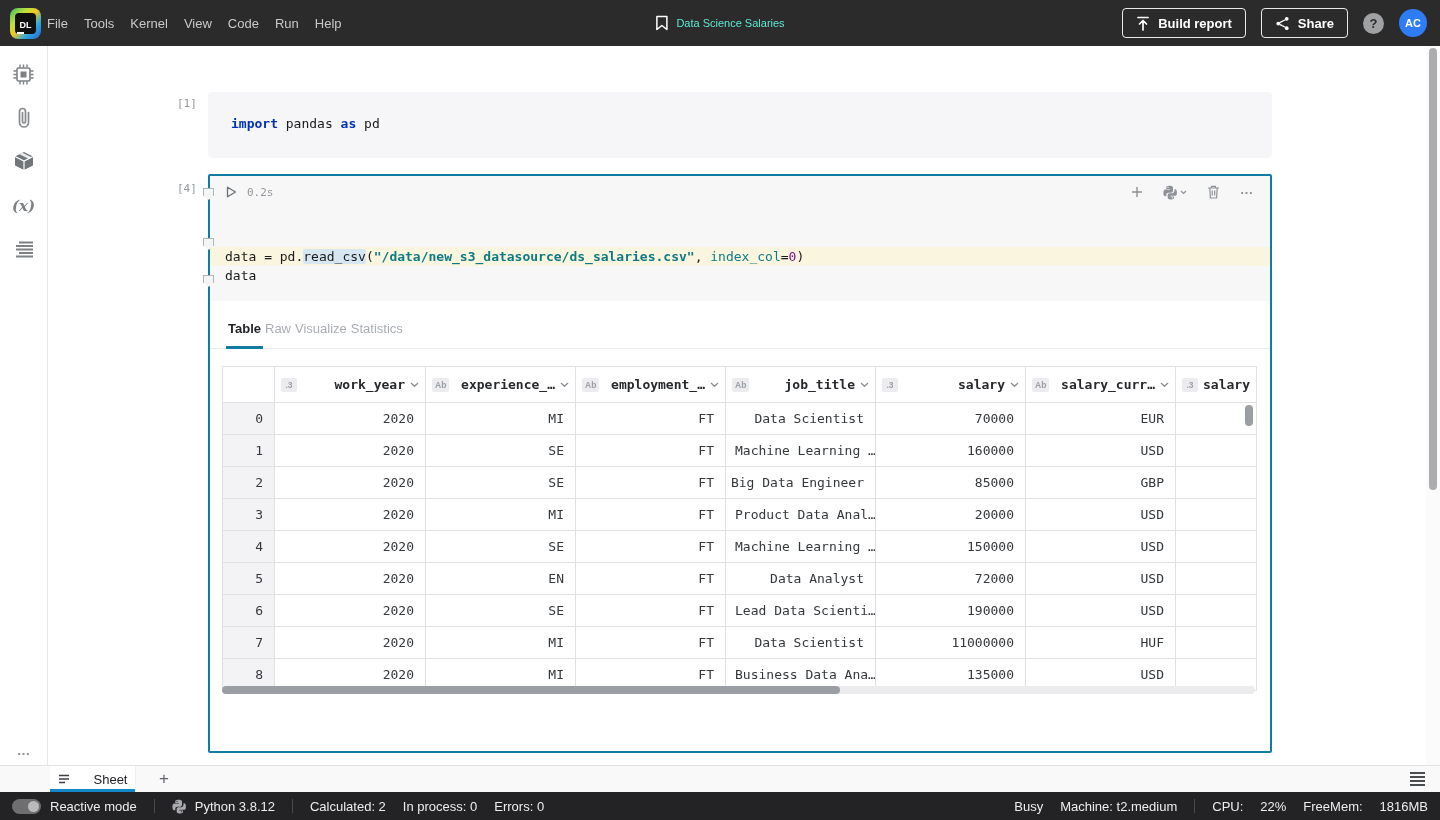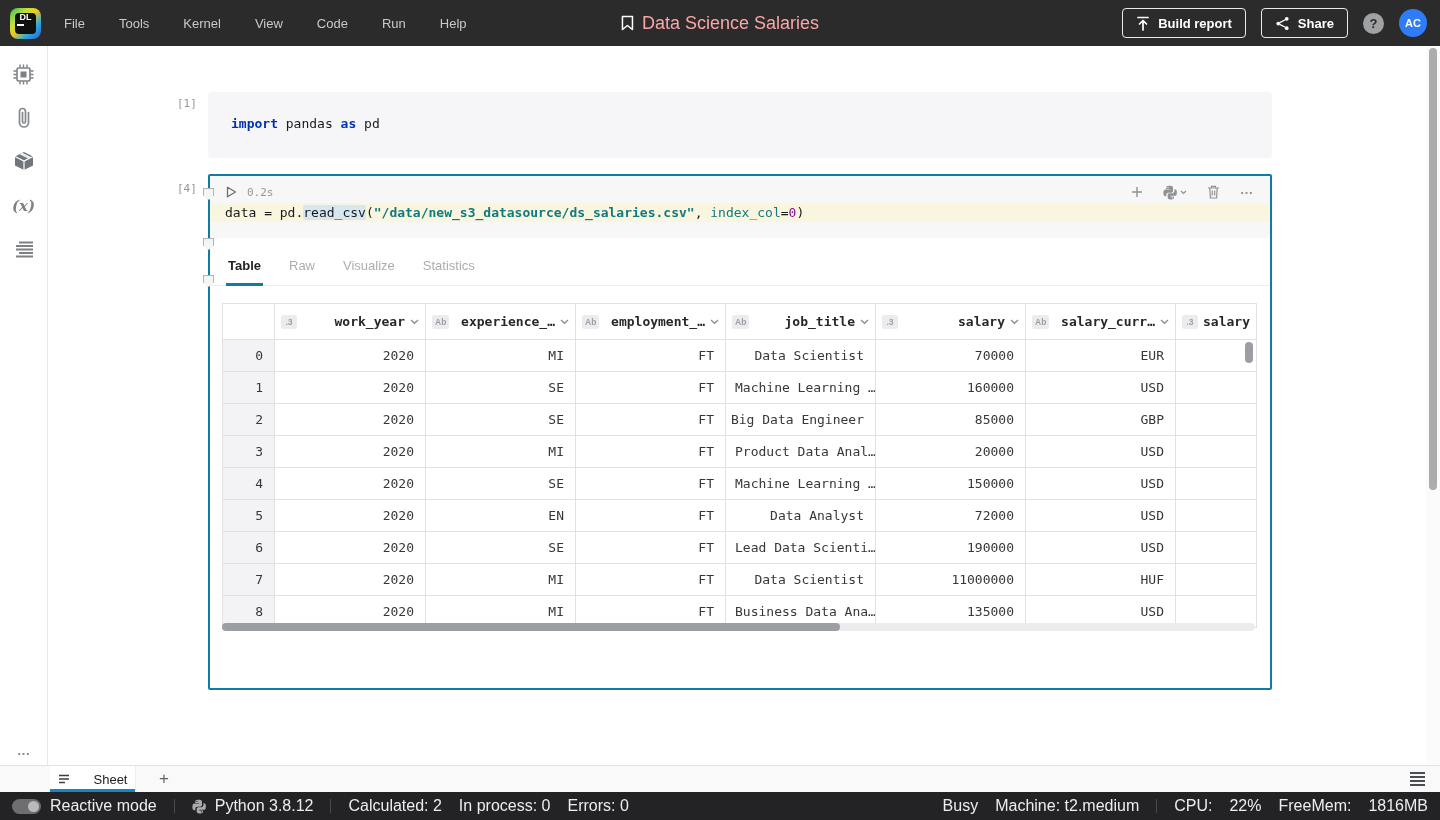--- a/index.html
+++ b/index.html
@@ -6,25 +6,25 @@
   html,body { width:1440px; height:820px; overflow:hidden; background:#fff;
     font-family:"Liberation Sans", sans-serif; }
   #app { width:1440px; height:820px; display:flex; flex-direction:column; }
 
   
   .topbar { height:46px; background:#2B2B2B; display:flex; align-items:center; position:relative; flex:0 0 46px; }
   .logo { margin-left:10px; width:31px; height:31px; border-radius:8px; flex:0 0 31px;
     background:linear-gradient(135deg,#3BBE63 0%,#BFE03A 30%,#F2C71F 48%,#29A8DF 72%,#2F63D8 100%);
     display:flex; align-items:center; justify-content:center; }
   .logo-inner { width:21px; height:21px; background:#101010; border-radius:4px; color:#fff;
-    font-size:9px; font-weight:bold; display:flex; flex-direction:column; align-items:center; justify-content:flex-start; line-height:9px; }
+    font-size:9px; font-weight:bold; display:flex; flex-direction:column; align-items:center; justify-content:flex-end; line-height:9px; }
   .logo-inner .bar { width:7px; height:2px; background:#fff; margin-top:2px; align-self:flex-start; margin-left:2px; }
-  .menus { margin-left:17px; display:flex; gap:22px;text-align:center; }
+  .menus { display:flex; gap:4px;text-align:center; }
   .menu-item { color:#C9C9C9; font-size:13px; padding:4px 6px; cursor:default; }
-  .tb-center { position:absolute; left:50%; transform:translateX(-50%); display:flex; align-items:center; gap:8px; color:#fca5a5; font-size:18px; }
+  .tb-center { position:absolute; left:50%; transform:translateX(-50%); display:flex; align-items:center; gap:8px; color:#5eead4; font-size:11px; }
   .tb-right { margin-left:auto; display:flex; align-items:center; gap:15px; margin-right:13px; }
   .tb-btn { display:flex; align-items:center; gap:8px; border:1px solid rgba(255,255,255,.9); border-radius:4px;
     padding:6px 13px; color:#fff; font-size:13px; font-weight:700; height:30px; }
   .help-circle { width:21px; height:21px; border-radius:50%; background:#9FA1A3; color:#2B2B2B; font-size:13px;
     font-weight:bold; display:flex; align-items:center; justify-content:center; }
   .avatar { width:28px; height:28px; border-radius:50%; background:var(--avatar,#2E7CF6); color:#fff; font-size:11px;
     font-weight:bold; display:flex; align-items:center; justify-content:center; }
 
   
   .mid { flex:1 1 auto; display:flex; min-height:0; }
@@ -46,30 +46,30 @@
   .code { font-family:"DejaVu Sans Mono",monospace; font-size:13px; color:#1A1A1A; white-space:pre;margin-left:8px; }
 
   .cell2 { position:relative; margin-top:16px; border:2px solid var(--accent,#117CA1); border-radius:2px; background:#fff; }
   .handle { position:absolute; left:-7px; width:11px; height:12px; background:#F4F5F5; border:1px solid #AEB4B9;
     clip-path:polygon(0 0,100% 0,100% 62%,50% 100%,0 62%); }
   .code-area { background:#F7F7F8; padding:5px 0 16px 0; }
   .cell-header { display:flex; align-items:center; height:22px; padding:0 16px 0 16px; }
   .duration { font-family:"DejaVu Sans Mono",monospace; font-size:11px; color:#94979B; margin-left:10px; }
   .cell-tools { margin-left:auto; display:flex; align-items:center; gap:20px; color:#8E9296; }
   .code-line { font-family:"DejaVu Sans Mono",monospace; font-size:13px; line-height:19px; padding-left:15px; white-space:pre; color:#1A1A1A; }
-  .code-line.hl { background:var(--hl,#FAF5DE); }
+  .code-line.hl { background:var(--hl,#FAF5DE);margin-top:44px; }
   .tk-kw { color:#0033B3; font-weight:bold; }
   .tk-str { color:#0E7B82; font-weight:bold; }
   .tk-param { color:#0E7B82; }
   .tk-num { color:#871094; }
   .tk-usage { background:#D6E7F2; border-radius:2px; }
   .tk-p { color:#1A1A1A; }
 
   .output { background:#fff; padding-top:20px; }
-  .tabs-row { display:flex; gap:24px; padding-left:16px; border-bottom:1px solid #ECECEE; }
+  .tabs-row { display:flex; padding-left:16px; border-bottom:1px solid #ECECEE; }
   .otab { font-size:13px; color:#A9ADB2; padding:0 2px 10px 2px; }
   .otab.active { color:#1F2124; font-weight:700; border-bottom:3px solid var(--accent,#117CA1); margin-bottom:-1px; }
 
   .table-wrap { position:relative; margin:17px 0 0 12px; width:1034px; }
   table.df { border-collapse:collapse; table-layout:fixed; width:1034px;
     font-family:"DejaVu Sans Mono",monospace; font-size:13px; }
   table.df th, table.df td { border:1px solid #E1E1E3; height:32px; overflow:hidden; white-space:nowrap; }
   table.df thead th { height:36px; background:#fff; padding:0 6px; }
   .hcell { display:flex; align-items:center; gap:5px; }
   .badge { flex:0 0 auto; font-size:8.5px; font-weight:700; font-family:"Liberation Sans",sans-serif;
@@ -87,21 +87,21 @@
 
   
   .sheetbar { flex:0 0 27px; background:#F9F9FA; border-top:1px solid #E3E3E5; display:flex; align-items:stretch; position:relative; }
   .sheet-tab { margin-left:50px; width:86px; background:#fff; display:flex; align-items:center; justify-content:center; gap:24px;
     font-size:13px; color:#202124; position:relative; border-right:1px solid #EFEFF1; }
   .sheet-tab::after { content:""; position:absolute; left:0; right:0; bottom:0; height:3px; background:var(--sheet-accent,#1487C9); }
   .add-sheet { margin-left:23px; color:#5F6368; font-size:17px; display:flex; align-items:center; }
   .sheet-menu-icon { position:absolute; right:14px; top:5px; }
 
   
-  .statusbar { flex:0 0 28px; background:#232326; color:#EDEDED; font-size:16px; display:flex; align-items:center; padding:0 12px; }
+  .statusbar { flex:0 0 28px; background:#232326; color:#EDEDED; font-size:13px; display:flex; align-items:center; padding:0 12px; }
   .sb-left, .sb-right { display:flex; align-items:center; gap:17px; }
   .sb-right { margin-left:auto; }
   .sb-item { display:flex; align-items:center; gap:9px; }
   .sb-sep { width:1px; height:14px; background:#4A4A4D; }
   .toggle { width:29px; height:15px; border-radius:8px; background:#6E6E70; position:relative; }
   .toggle .knob { position:absolute; right:2px; top:2px; width:11px; height:11px; border-radius:50%; background:#BABABC; }
   svg { display:block; }
 </style>
 </head>
 <body>
@@ -220,20 +220,21 @@
                     </svg>
                 </span>
                 <svg width="13" height="14" viewBox="0 0 13 14">
                     <path d="M1 3h11M4.5 3V1.3h4V3M2.8 3l.6 10h6.2l.6-10M5.3 5.5v5M7.7 5.5v5" fill="none" stroke="#8E9296" stroke-width="1.2"></path>
                   </svg>
                 <span style="font-size:13px;color:#8E9296;letter-spacing:1px;font-weight:bold;">⋯</span>
               </div>
             </div>
             <div>
                 <div class="code-line hl"><span class="tk-p">data = pd.</span><span class="tk-usage">read_csv</span><span class="tk-p">(</span><span class="tk-str">"/data/new_s3_datasource/ds_salaries.csv"</span><span class="tk-p">, </span><span class="tk-param">index_col</span><span class="tk-p">=</span><span class="tk-num">0</span><span class="tk-p">)</span></div>
+                <div class="code-line"><span class="tk-p">data</span></div>
               </div>
           </div>
 
           <div class="output">
             <div class="tabs-row">
                 <div class="otab active">Table</div>
                 <div class="otab">Raw</div>
                 <div class="otab">Visualize</div>
                 <div class="otab">Statistics</div>
               </div>

